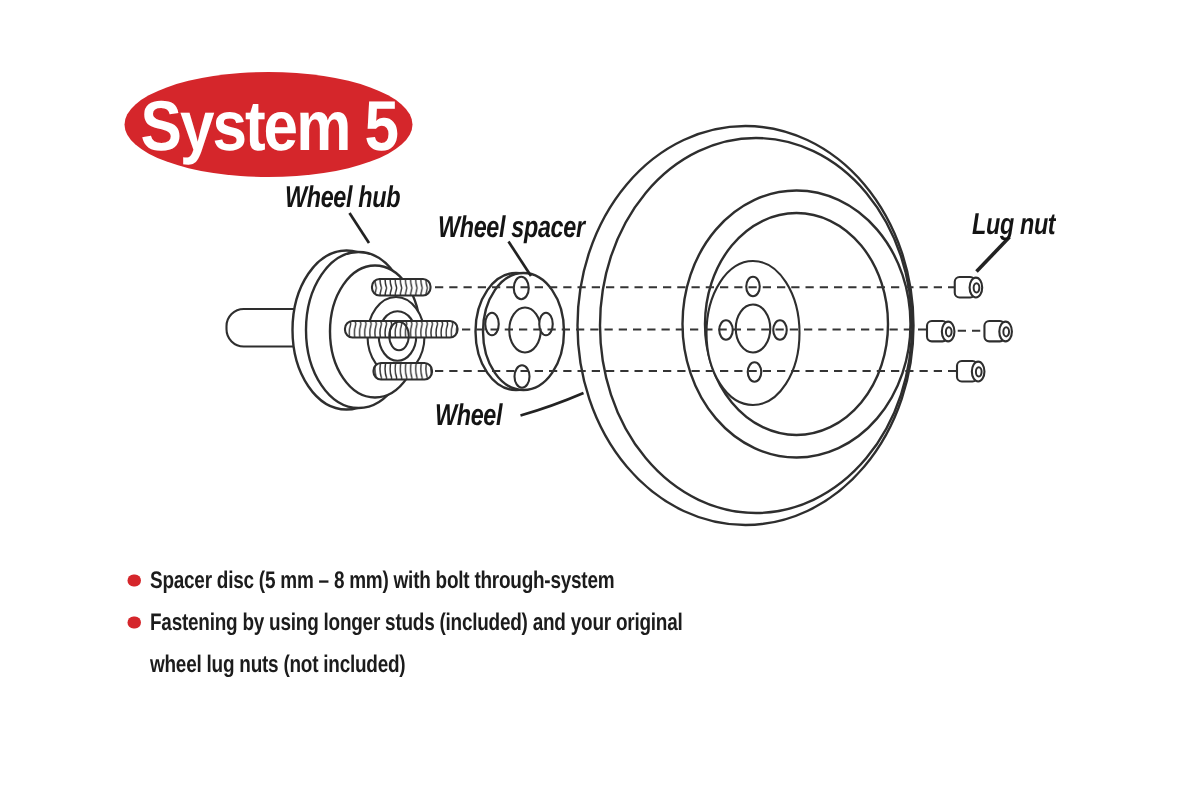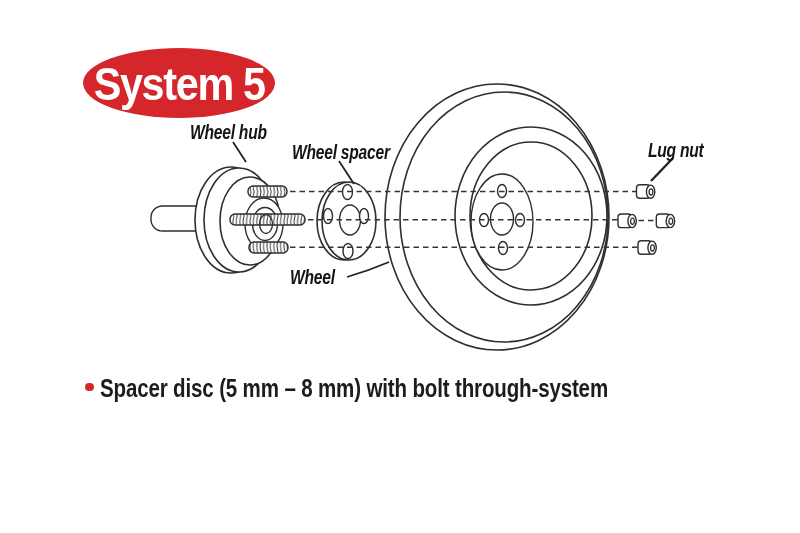--- a/index.html
+++ b/index.html
@@ -32,21 +32,21 @@
     letter-spacing:-.3px;color:#141414;white-space:nowrap;
     transform:scaleX(.78);transform-origin:0 0;
   }
   
   .features{
     position:absolute;left:84px;top:374px;margin:0;padding:0;list-style:none;
     width:716px;
   }
   .features li{
     position:relative;padding-left:16px;margin:0;
-    font-size:26px;line-height:28px;font-weight:700;color:#1c1c1c;
+    font-size:16px;line-height:28px;font-weight:700;color:#1c1c1c;
   }
   .features li .dot{
     position:absolute;left:1px;top:8.5px;width:8.5px;height:8.5px;border-radius:50%;
     background:var(--accent,#d5262b);
   }
   .features li .txt{
     display:inline-block;white-space:pre-line;letter-spacing:-.2px;
     transform:scaleX(.79);transform-origin:0 0;
   }
 </style>
@@ -147,15 +147,20 @@
   <div class="dlabel" style="left:190px;top:120.5px">Wheel hub</div>
   <div class="dlabel" style="left:292px;top:140.5px">Wheel spacer</div>
   <div class="dlabel" style="left:290px;top:265.5px">Wheel</div>
   <div class="dlabel" style="left:648px;top:139px">Lug nut</div>
 
   <ul class="features">
     <li>
       <span class="dot"></span>
       <span class="txt">Spacer disc (5 mm – 8 mm) with bolt through-system</span>
     </li>
+    <li>
+      <span class="dot"></span>
+      <span class="txt">Fastening by using longer studs (included) and your original
+wheel lug nuts (not included)</span>
+    </li>
   </ul>
 
 </div>
 
 </body></html>

